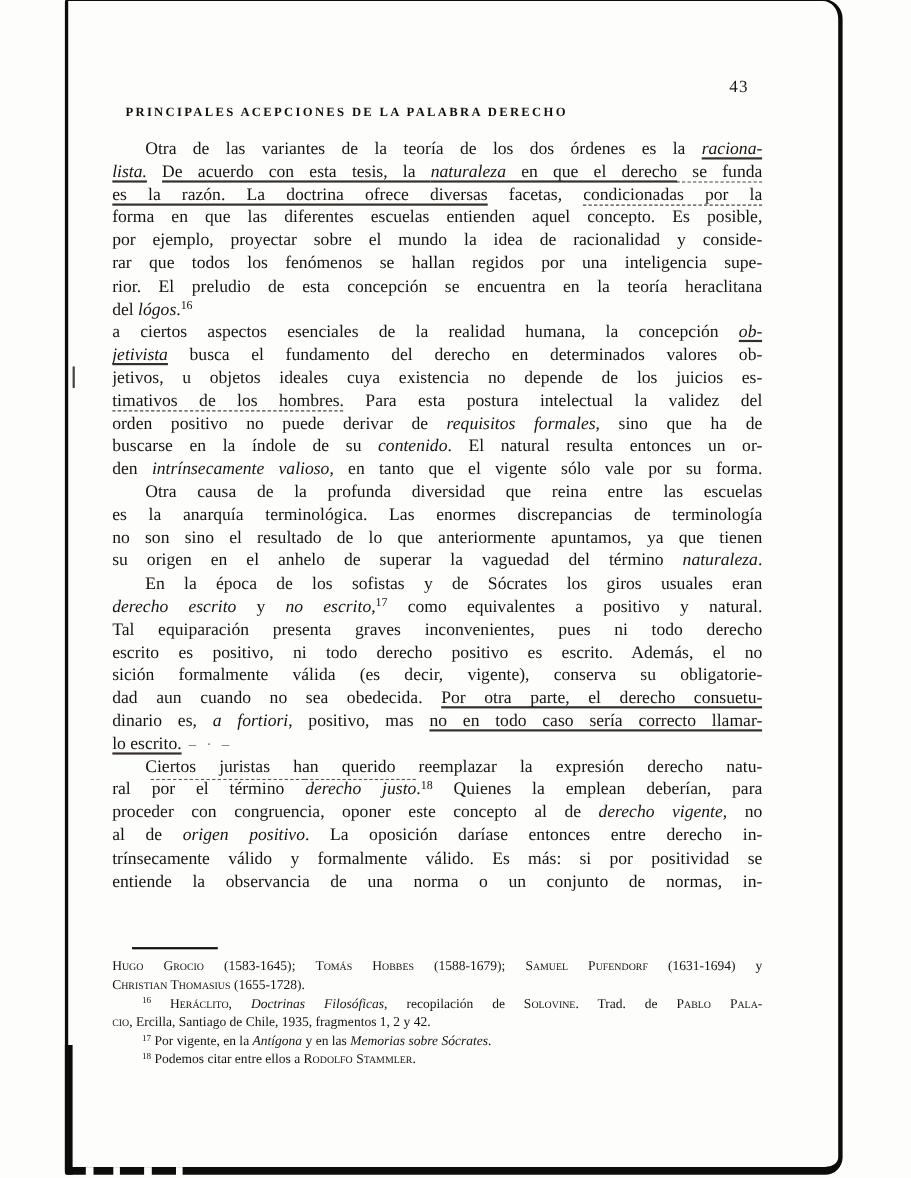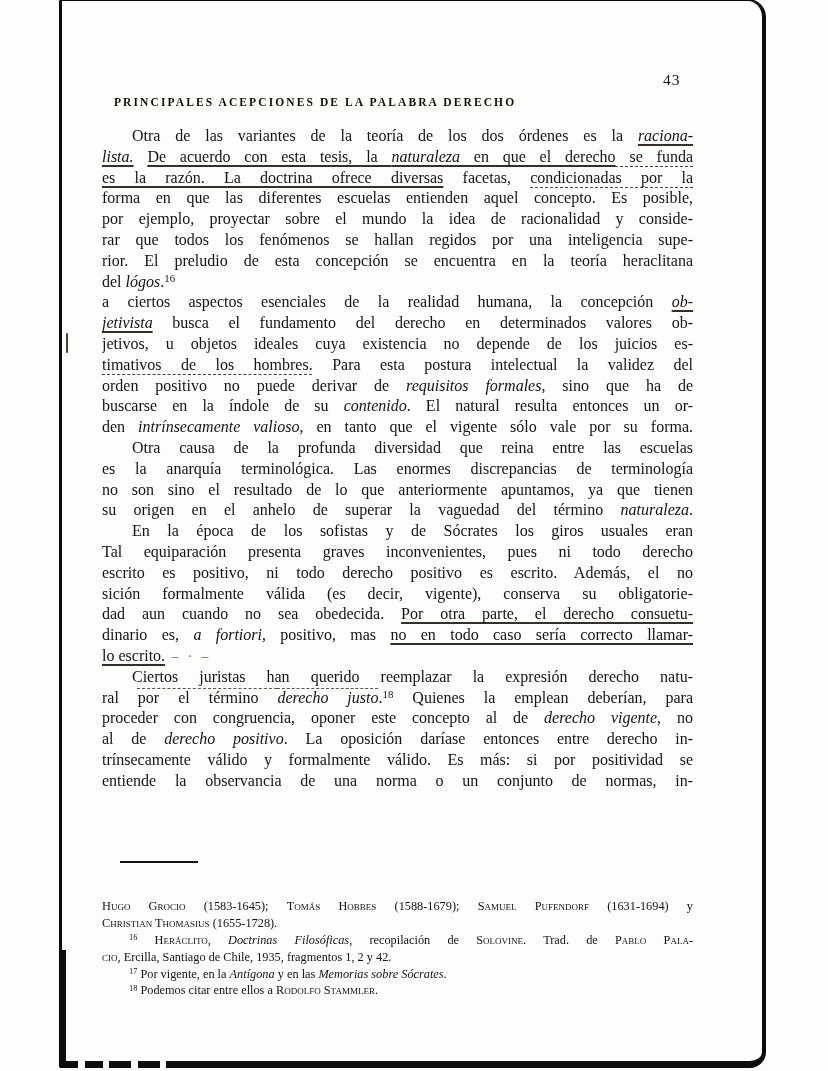--- a/index.html
+++ b/index.html
@@ -29,21 +29,21 @@
   .ul{text-decoration-line:underline;text-decoration-thickness:1.6px;text-underline-offset:3px;
       text-decoration-skip-ink:none;text-decoration-color:#35302b;}
   .ud{text-decoration-line:underline;text-decoration-style:dashed;text-decoration-thickness:1.4px;
       text-underline-offset:3.5px;text-decoration-color:#4a443f;text-decoration-skip-ink:none;}
   .ov{text-decoration-line:overline;text-decoration-style:dashed;text-decoration-thickness:1.2px;
       text-decoration-color:#5a544e;}
   .sp{font-size:0.68em;position:relative;top:-0.45em;letter-spacing:0;}
   .sc{font-variant:small-caps;}
   .pc{color:#6b655e;letter-spacing:3px;font-size:0.85em;}
   .footnote-rule{position:absolute;left:120px;top:861px;width:78px;height:2px;background:#14110e;}
-  .footnotes{position:absolute;left:102px;top:870px;width:591px;font-size:12.3px;line-height:16.9px;margin-top:28px;}
+  .footnotes{position:absolute;left:102px;top:870px;width:591px;font-size:12.3px;line-height:16.9px;}
   .fline{text-align:justify;text-align-last:left;height:16.9px;overflow:hidden;}
   .fline.just{text-align-last:justify;}
   .fline.ind{text-indent:27px;}
   .margin-mark{position:absolute;left:66px;top:333px;width:2px;height:20px;background:#46413c;border-radius:1px;}
 </style>
 </head>
 <body>
 
 <div class="page-frame"></div>
 <div class="left-thick"></div>
@@ -76,32 +76,33 @@
       <div class="line"><span>den </span><span class="it">intrínsecamente valioso</span><span>, en tanto que el vigente sólo vale por su forma.</span></div>
     </div>
     <div>
       <div class="line ind"><span>Otra causa de la profunda diversidad que reina entre las escuelas</span></div>
       <div class="line"><span>es la anarquía terminológica. Las enormes discrepancias de terminología</span></div>
       <div class="line"><span>no son sino el resultado de lo que anteriormente apuntamos, ya que tienen</span></div>
       <div class="line"><span>su origen en el anhelo de superar la vaguedad del término </span><span class="it">naturaleza</span><span>.</span></div>
     </div>
     <div>
       <div class="line ind"><span>En la época de los sofistas y de Sócrates los giros usuales eran</span></div>
+      <div class="line"><span class="it">derecho escrito</span><span> y </span><span class="it">no escrito</span><span>,</span><span class="sp">17</span><span> como equivalentes a positivo y natural.</span></div>
       <div class="line"><span>Tal equiparación presenta graves inconvenientes, pues ni todo derecho</span></div>
       <div class="line"><span>escrito es positivo, ni todo derecho positivo es escrito. Además, el no</span></div>
       <div class="line"><span>sición formalmente válida (es decir, vigente), conserva su obligatorie-</span></div>
       <div class="line"><span>dad aun cuando no sea obedecida. </span><span class="ul">Por otra parte, el derecho consuetu-</span></div>
       <div class="line"><span>dinario es, </span><span class="it">a fortiori</span><span>, positivo, mas </span><span class="ul">no en todo caso sería correcto llamar-</span></div>
       <div class="line nj"><span class="ul">lo escrito.</span><span class="pc">  – · –</span></div>
     </div>
     <div>
       <div class="line ind"><span>Ciertos juristas han querido reemplazar la expresión derecho natu-</span></div>
       <div class="line"><span>ral </span><span class="ov">por el término </span><span class="it ov">derecho justo</span><span>.</span><span class="sp">18</span><span> Quienes la emplean deberían, para</span></div>
       <div class="line"><span>proceder con congruencia, oponer este concepto al de </span><span class="it">derecho vigente</span><span>, no</span></div>
-      <div class="line"><span>al de </span><span class="it">derecho positivo</span><span>. La oposición daríase entonces entre derecho in-</span></div>
+      <div class="line"><span>al de </span><span class="it">origen positivo</span><span>. La oposición daríase entonces entre derecho in-</span></div>
       <div class="line"><span>trínsecamente válido y formalmente válido. Es más: si por positividad se</span></div>
       <div class="line"><span>entiende la observancia de una norma o un conjunto de normas, in-</span></div>
     </div>
   </div>
 
 <div class="margin-mark"></div>
 <div class="footnote-rule"></div>
 <div class="footnotes" id="footnotes">
     <div class="fline just"><span class="sc">Hugo Grocio</span><span> (1583-1645); </span><span class="sc">Tomás Hobbes</span><span> (1588-1679); </span><span class="sc">Samuel Pufendorf</span><span> (1631-1694) y</span></div>
     <div class="fline"><span class="sc">Christian Thomasius</span><span> (1655-1728).</span></div>

